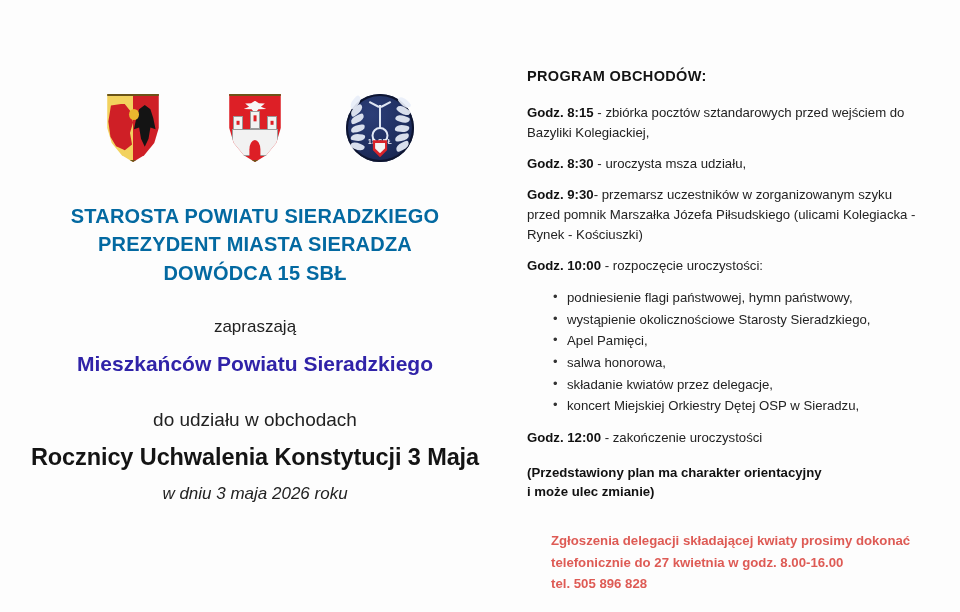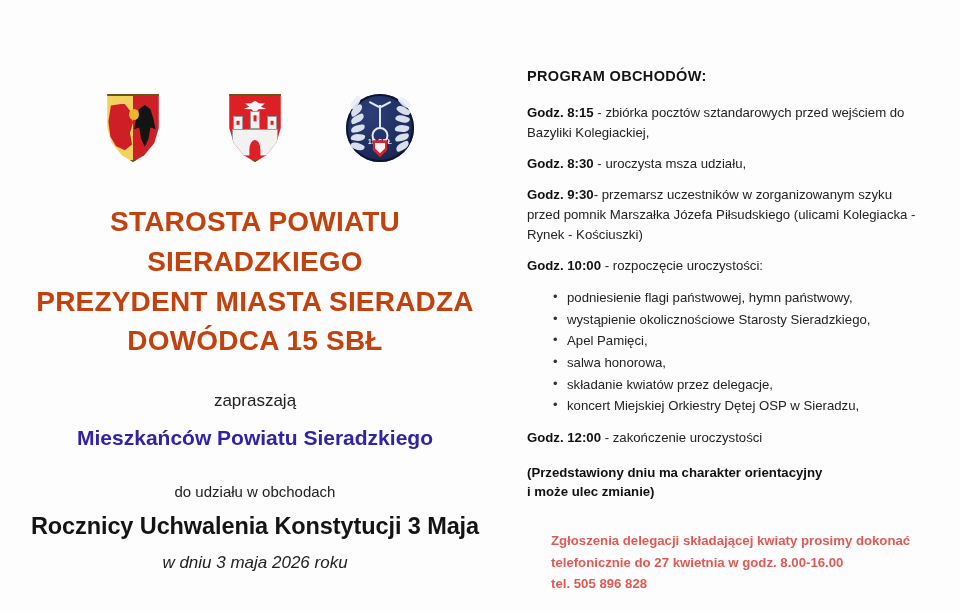--- a/index.html
+++ b/index.html
@@ -159,41 +159,41 @@
   }
   .badge-shield::after {
     content:""; position:absolute; left:50%; top:14%; transform:translateX(-50%);
     width:72%; height:62%; background:#f4f4f4;
     clip-path: polygon(0% 0%, 100% 0%, 100% 50%, 50% 100%, 0% 50%);
   }
 
   .left-text { text-align:center; padding: 0 18px; }
   .org-lines {
     margin-top: 36px;
-    font-size: 28px;
+    font-size: 20px;
     font-weight: 700;
     line-height: 1.42;
     letter-spacing: .2px;
-    color: #c2410c;
+    color: #0369a1;
   }
   .invite-verb {
     margin-top: 30px;
     font-size: 17px;
     font-weight: 400;
     color: #222;
   }
   .addressee {
     margin-top: 15px;
     font-size: 21px;
     font-weight: 700;
     color: #3023a8;
   }
   .participate {
     margin-top: 33px;
-    font-size: 15px;
+    font-size: 19px;
     font-weight: 400;
     color: #222;
   }
   .occasion {
     margin-top: 13px;
     font-size: 23.5px;
     font-weight: 700;
     color: #141414;
     letter-spacing: -.1px;
   }
@@ -380,21 +380,21 @@
       <li>salwa honorowa,</li>
       <li>składanie kwiatów przez delegacje,</li>
       <li>koncert Miejskiej Orkiestry Dętej OSP w Sieradzu,</li>
     </ul>
 
     <div class="prog-item">
       <b>Godz. 12:00</b><span> - zakończenie uroczystości</span>
     </div>
 
     <div class="note">
-      <div>(Przedstawiony dniu ma charakter orientacyjny</div>
+      <div>(Przedstawiony plan ma charakter orientacyjny</div>
       <div>i może ulec zmianie)</div>
     </div>
 
     <div class="contact">
       <div>Zgłoszenia delegacji składającej kwiaty prosimy dokonać</div>
       <div>telefonicznie do 27 kwietnia w godz. 8.00-16.00</div>
       <div>tel. 505 896 828</div>
     </div>
 
   </div>

